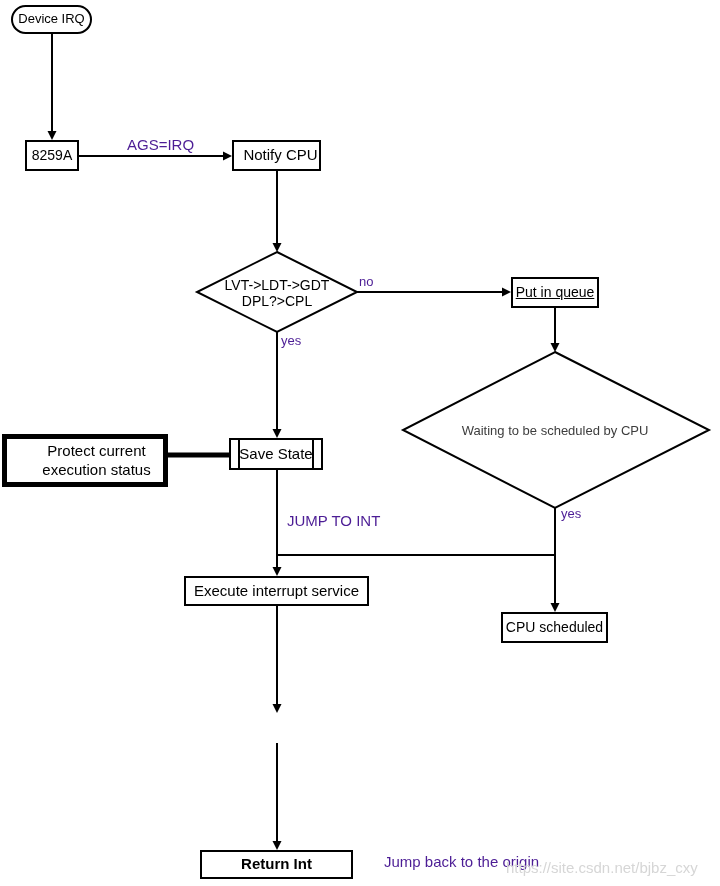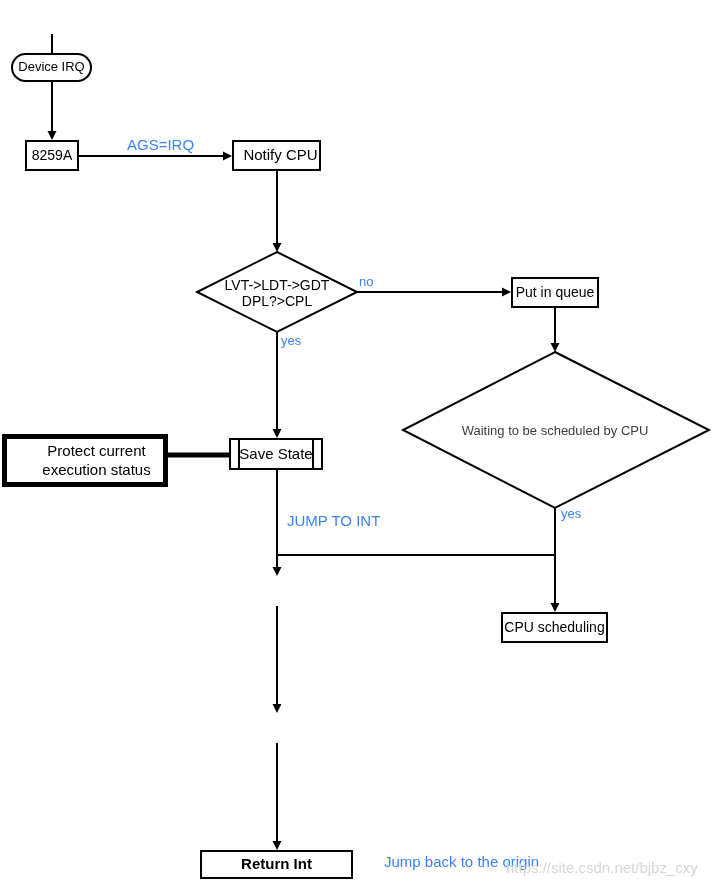--- a/index.html
+++ b/index.html
@@ -8,21 +8,21 @@
   #canvas { position:absolute; left:0; top:0; width:720px; height:886px; background:#fff; }
   svg.layer { position:absolute; left:0; top:0; width:720px; height:886px; }
   .node { position:absolute; box-sizing:border-box; background:#fff; border:2px solid #000;
           display:flex; flex-direction:column; align-items:center; justify-content:center;
           font-size:15px; line-height:1.25; text-align:center; white-space:nowrap; }
   .stadium { border-radius:15px; font-size:13px; }
   .thick { border-width:5px;padding-left:23px; }
   .predef::before, .predef::after { content:""; position:absolute; top:0; bottom:0; width:2px; background:#000; }
   .predef::before { left:7px; }
   .predef::after { right:7px; }
-  .lbl { position:absolute; white-space:nowrap; font-size:13px; color:#3b82f6; }
+  .lbl { position:absolute; white-space:nowrap; font-size:13px; color:#4c1d95; }
   .lbl-lg { font-size:15px; }
   .diamond-text { position:absolute; background:transparent; border:none; display:flex;
                   flex-direction:column; align-items:center; justify-content:center; text-align:center; }
   #watermark { position:absolute; font-size:15px; }
 </style>
 </head>
 <body>
 
 <div id="canvas">
 
@@ -84,21 +84,21 @@
       <line x1="277" y1="606" x2="277" y2="705" stroke="#000" stroke-width="2"></line>
       <polygon points="277,713 272.5,704 281.5,704" fill="#000"></polygon>
     </g>
 
     <g>
       <line x1="277" y1="743" x2="277" y2="842" stroke="#000" stroke-width="2"></line>
       <polygon points="277,850 272.5,841 281.5,841" fill="#000"></polygon>
     </g>
   </svg>
 
-  <div class="node stadium" style="left:11px; top:5px; width:81px; height:29px;margin-top:48px;">
+  <div class="node stadium" style="left:11px; top:5px; width:81px; height:29px;">
     <span>Device IRQ</span>
   </div>
 
   <div class="node" style="left:25px; top:140px; width:54px; height:31px; font-size:14px;">
     <span>8259A</span>
   </div>
 
   <div class="lbl lbl-lg" style="left:127px; top:136px;">
     <span>AGS=IRQ</span>
   </div>
@@ -113,21 +113,21 @@
   </div>
 
   <div class="lbl" style="left:359px; top:274px;">
     <span>no</span>
   </div>
 
   <div class="lbl" style="left:281px; top:333px;">
     <span>yes</span>
   </div>
 
-  <div class="node" style="left:511px; top:277px; width:88px; height:31px; font-size:14px;">
+  <div class="node" style="left:511px; top:277px; width:88px; height:31px; font-size:14px;text-decoration:underline;">
     <span>Put in queue</span>
   </div>
 
   <div class="diamond-text" style="left:405px; top:420px; width:300px; height:20px; font-size:13px; color:#3d3d3d;">
     <span>Waiting to be scheduled by CPU</span>
   </div>
 
   <div class="lbl" style="left:561px; top:506px;">
     <span>yes</span>
   </div>
@@ -138,23 +138,26 @@
   </div>
 
   <div class="node predef" style="left:229px; top:438px; width:94px; height:32px;">
     <span>Save State</span>
   </div>
 
   <div class="lbl lbl-lg" style="left:287px; top:512px;">
     <span>JUMP TO INT</span>
   </div>
 
+  <div class="node" style="left:184px; top:576px; width:185px; height:30px;">
+    <span>Execute interrupt service</span>
+  </div>
 
   <div class="node" style="left:501px; top:612px; width:107px; height:31px; font-size:14px;">
-    <span>CPU scheduling</span>
+    <span>CPU scheduled</span>
   </div>
 
 
   <div class="node" style="left:200px; top:850px; width:153px; height:29px;font-weight:bold;">
     <span>Return Int</span>
   </div>
 
   <div class="lbl lbl-lg" style="left:384px; top:853px;">
     <span>Jump back to the origin</span>
   </div>

